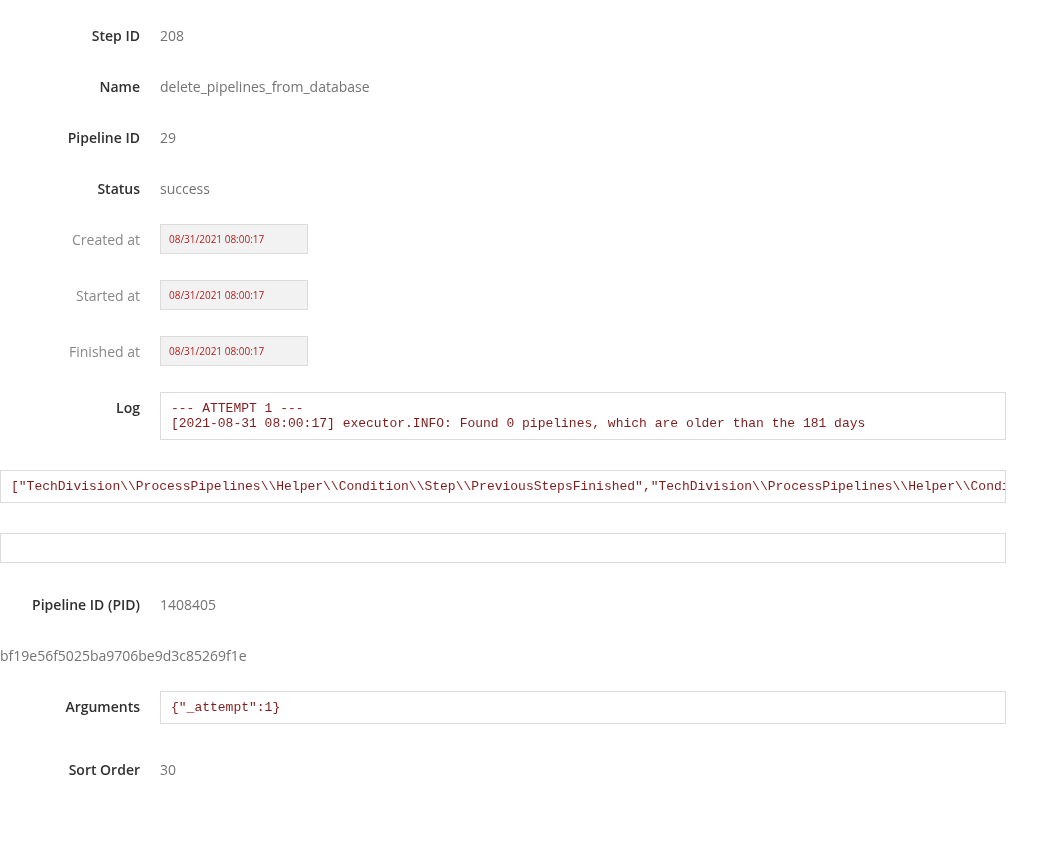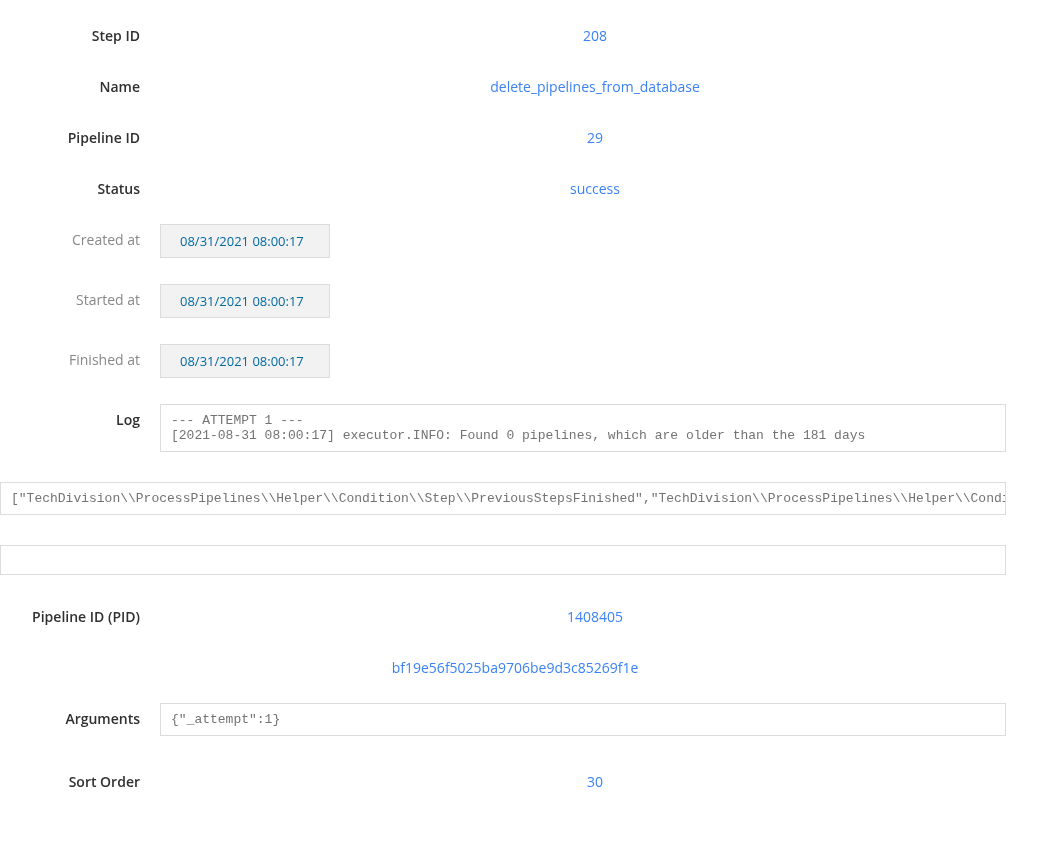--- a/index.html
+++ b/index.html
@@ -27,42 +27,41 @@
     text-align: right;
     padding-right: 20px;
     color: #303030;
     font-weight: 600;
     padding-top: 6px;
   }
   .label.muted { color: #888; font-weight:400; }
   .value {
     flex: 1 1 auto;
     padding-top: 6px;
-    color: #3b82f6;
-    text-align: center;
+    color: #737373;
   }
   .value-input-wrap { flex: 0 0 auto; }
   .ro-input {
     width: 130px;
-    padding: 7px 19px;
+    padding: 7px 8px;
     border: 1px solid #dcdcdc;
     background: #f2f2f2;
-    color: #0369a1;
-    font-size: 13px;
+    color: #b91c1c;
+    font-size: 10px;
     font-family: inherit;
     border-radius: 0;
   }
   .code-box {
     flex: 1 1 auto;
     border: 1px solid #dcdcdc;
     background: #ffffff;
     padding: 8px 10px;
     font-family: Consolas, "Courier New", monospace;
     font-size: 13px;
-    color: #737373;
+    color: #7f1d1d;
     white-space: pre;
     overflow-x: auto;
     box-sizing: border-box;
     margin-right: 24px;
   }
   .code-box.scroll {
     overflow-x: scroll;
   }
   .empty-box {
     flex: 1 1 auto;

